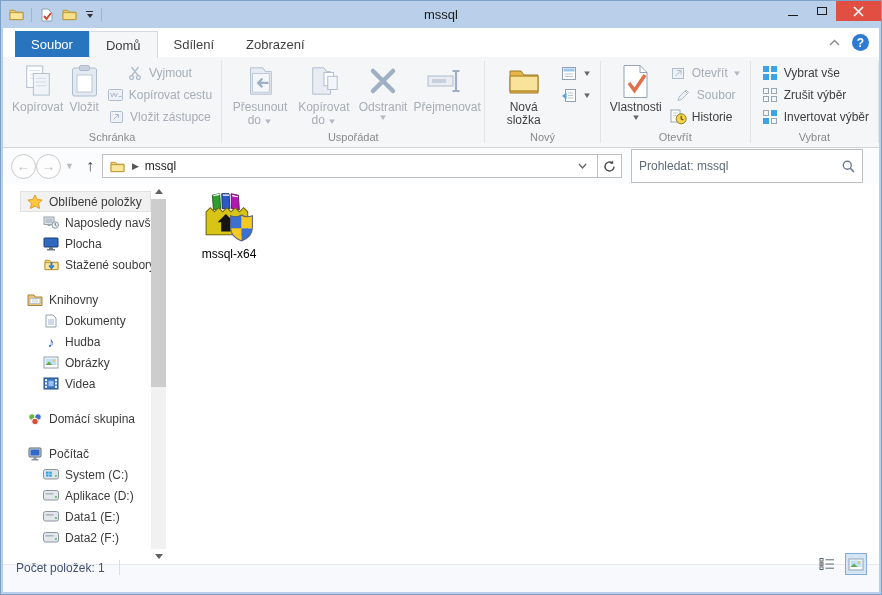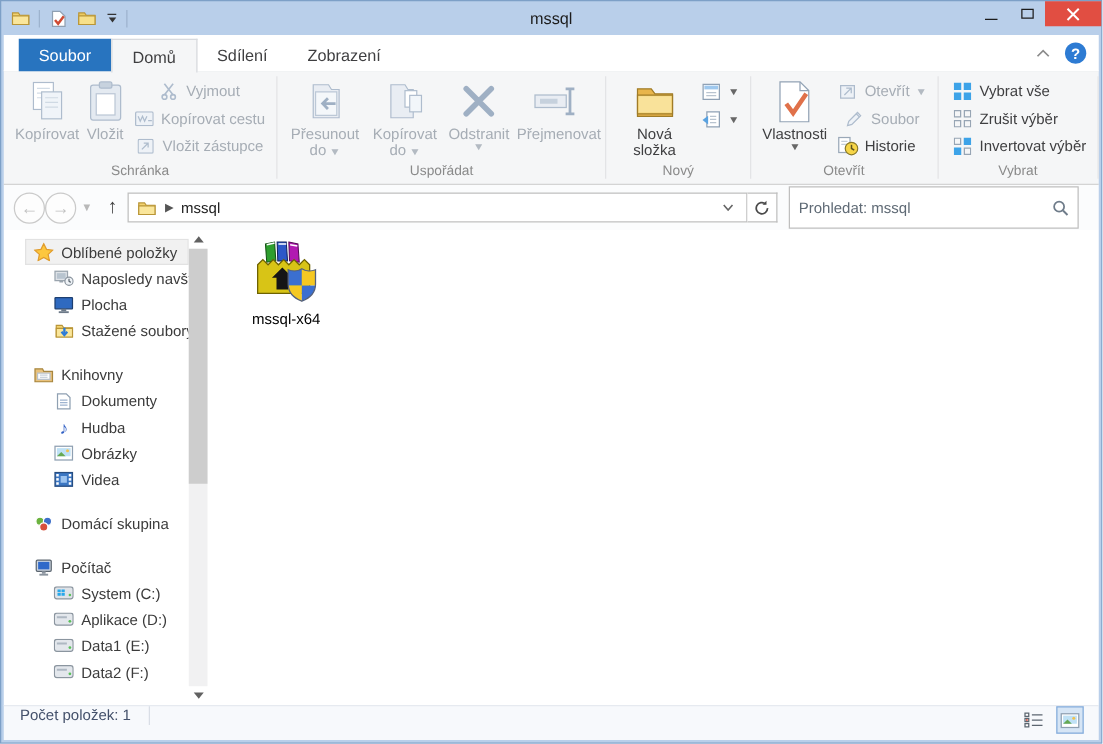--- a/index.html
+++ b/index.html
@@ -73,21 +73,21 @@
   .sb-arrow { height:15px; width:15px; display:flex; align-items:center; justify-content:center; flex:0 0 auto; }
   .tri-up { width:0; height:0; border-left:4px solid transparent; border-right:4px solid transparent; border-bottom:5px solid #616161; }
   .tri-dn { width:0; height:0; border-left:4px solid transparent; border-right:4px solid transparent; border-top:5px solid #616161; }
   .sb-track { flex:1; width:15px; background:#f1f1f2; position:relative; }
   .sb-thumb { position:absolute; top:0; left:0; width:15px; height:188px; background:#cdcdcd; }
   .mainarea { flex:1; padding:6px 0 0 24px; min-width:0; }
   .filetile { width:78px; display:flex; flex-direction:column; align-items:center; }
   .fname { font-size:12px; color:#000000; margin-top:1px; }
 
   
-  .statusbar { height:28px; background:#f7f9fc; border-top:1px solid #e6eaf0; display:flex; align-items:flex-start; padding:0 12px 4px 13px; margin:0 2px 2px; flex:0 0 auto; }
+  .statusbar { height:28px; background:#f7f9fc; border-top:1px solid #e6eaf0; display:flex; align-items:flex-end; padding:0 12px 17px 13px; margin:0 2px 2px; flex:0 0 auto; }
   .statustext { font-size:12px; color:#44516b; }
   .status-sep { width:1px; height:15px; background:#d9dee6; margin-left:14px; }
   .status-right { margin-left:auto; display:flex; align-items:center; gap:7px; }
   .viewbtn { width:22px; height:22px; display:flex; align-items:center; justify-content:center; }
   .viewbtn.active { background:#d6e5f5; box-shadow:inset 0 0 0 1px #84acdb; }
 </style>
 </head>
 <body>
 
 <div class="window">

